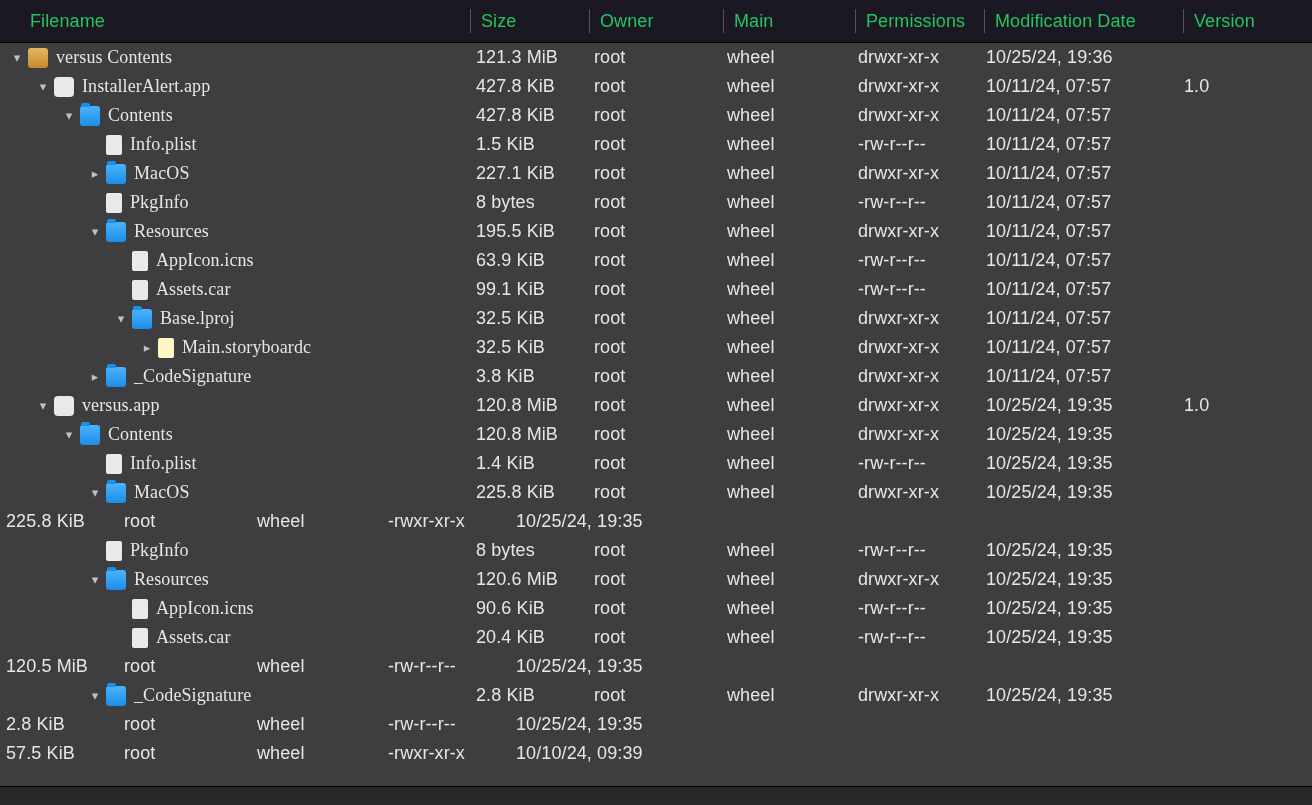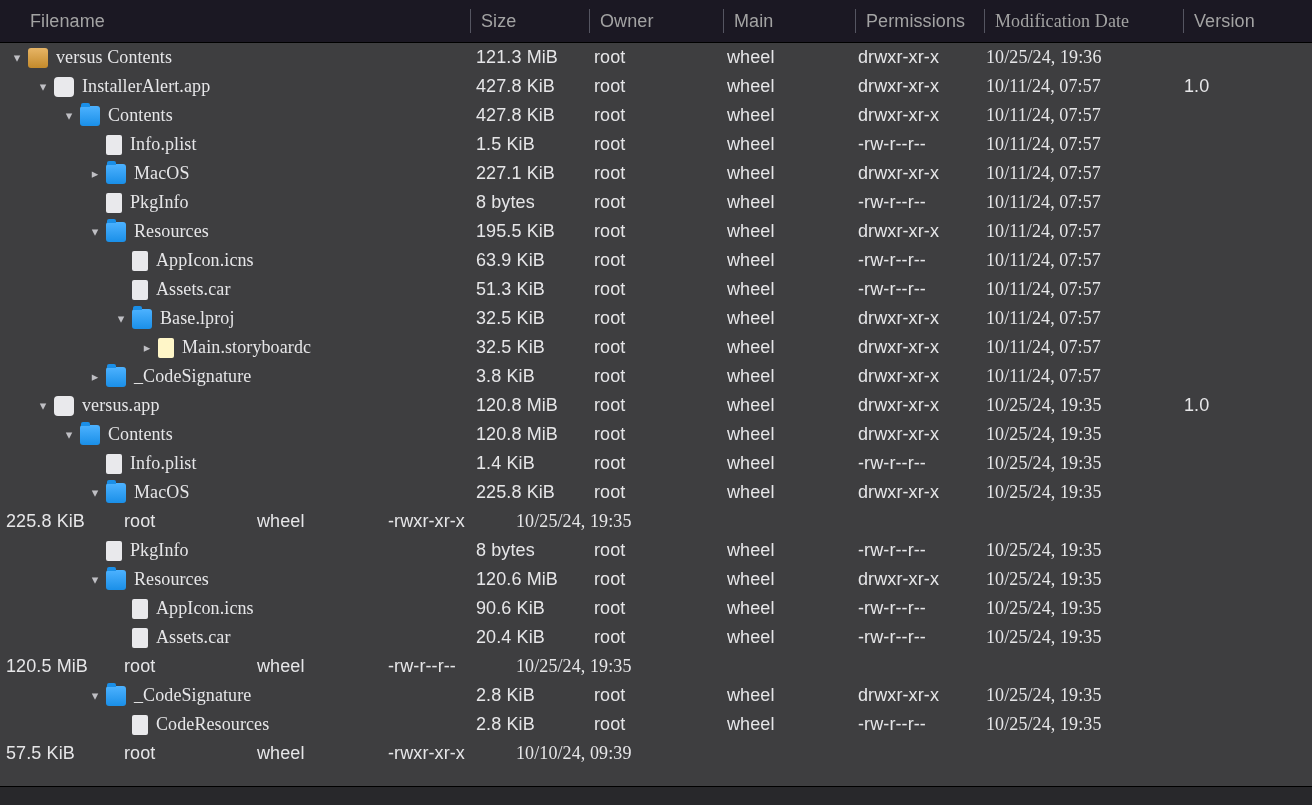--- a/index.html
+++ b/index.html
@@ -21,21 +21,21 @@
     display: flex;
     flex-direction: column;
   }
 
   
   .header {
     display: flex;
     align-items: center;
     height: 42px;
     background: #1b1823;
-    color: #a3a3a3;
+    color: #22c55e;
     font-weight: 500;
     border-bottom: 1px solid #000;
   }
   .header .col {
     padding: 0 10px;
     box-sizing: border-box;
     overflow: hidden;
     white-space: nowrap;
   }
   .header .sep {
@@ -60,21 +60,21 @@
     align-items: center;
     height: 29px;
     color: #e6e6e8;
   }
 
   .col-name   { width: 470px; display:flex; align-items:center; padding-left:10px; box-sizing:border-box; }
   .col-size   { width: 118px; padding-left:6px;}
   .col-owner  { width: 133px; }
   .col-group  { width: 131px; }
   .col-perm   { width: 128px; font-family: Liberation Sans, sans-serif;}
-  .col-date   { width: 198px; font-family: Liberation Serif, serif; }
+  .col-date   { width: 198px; }
   .col-ver    { width: 120px; }
   .header .col-name { padding-left:30px;}
 
   
   .indent {
     display: inline-block;
   }
 
   
   .chev {
@@ -272,21 +272,21 @@
         <div class="col-date">10/11/24, 07:57</div>
         <div class="col-ver"></div>
       </div>
       <div class="row">
         <div class="col-name">
           <span class="indent" style="width: 104px;"></span>
           <span class="chev blank"> </span>
           <span class="ico ico-file"></span>
           <span class="name-text">Assets.car</span>
         </div>
-        <div class="col-size">51.3 KiB</div>
+        <div class="col-size">99.1 KiB</div>
         <div class="col-owner">root</div>
         <div class="col-group">wheel</div>
         <div class="col-perm">-rw-r--r--</div>
         <div class="col-date">10/11/24, 07:57</div>
         <div class="col-ver"></div>
       </div>
       <div class="row">
         <div class="col-name">
           <span class="indent" style="width: 104px;"></span>
           <span class="chev">▾</span>
@@ -464,26 +464,20 @@
           <span class="name-text">_CodeSignature</span>
         </div>
         <div class="col-size">2.8 KiB</div>
         <div class="col-owner">root</div>
         <div class="col-group">wheel</div>
         <div class="col-perm">drwxr-xr-x</div>
         <div class="col-date">10/25/24, 19:35</div>
         <div class="col-ver"></div>
       </div>
       <div class="row">
-        <div class="col-name">
-          <span class="indent" style="width: 104px;"></span>
-          <span class="chev blank"> </span>
-          <span class="ico ico-file"></span>
-          <span class="name-text">CodeResources</span>
-        </div>
         <div class="col-size">2.8 KiB</div>
         <div class="col-owner">root</div>
         <div class="col-group">wheel</div>
         <div class="col-perm">-rw-r--r--</div>
         <div class="col-date">10/25/24, 19:35</div>
         <div class="col-ver"></div>
       </div>
       <div class="row">
         <div class="col-size">57.5 KiB</div>
         <div class="col-owner">root</div>

